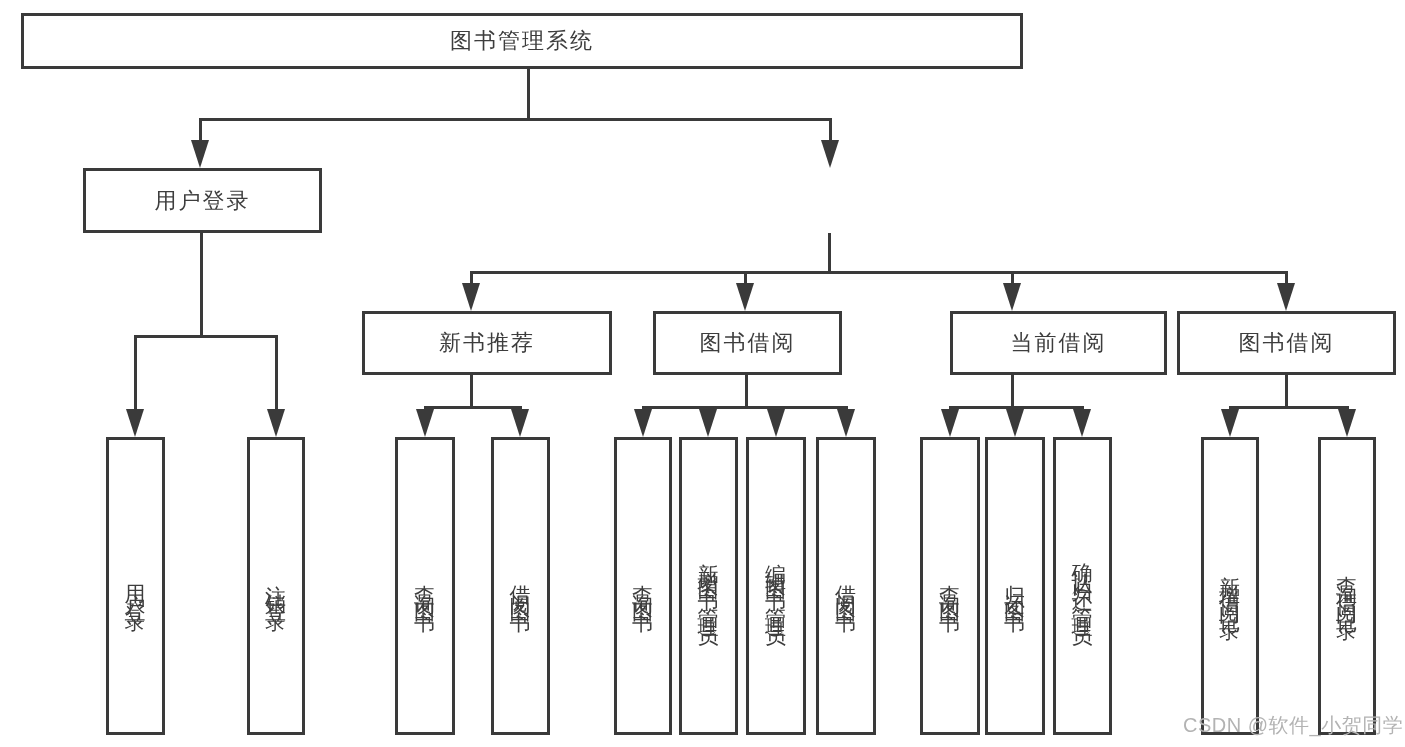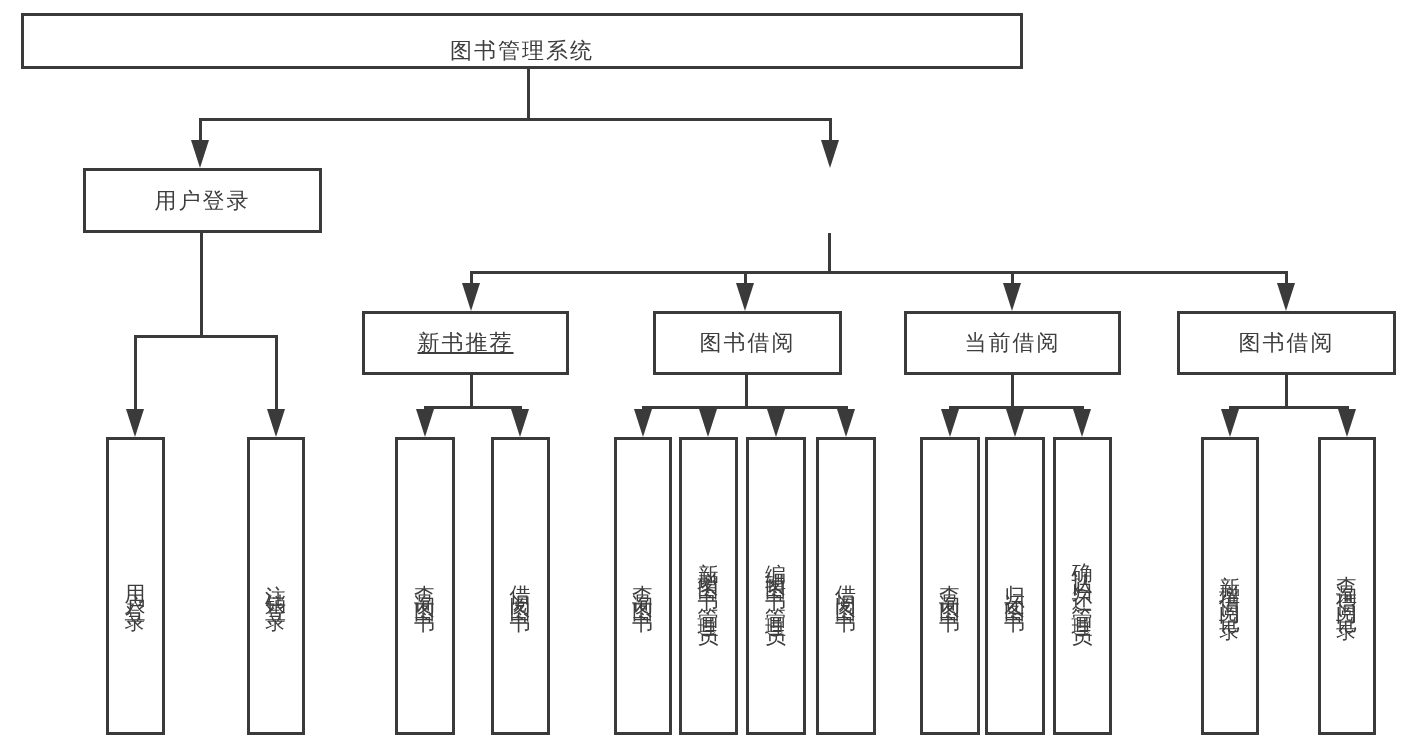--- a/index.html
+++ b/index.html
@@ -44,38 +44,38 @@
   .watermark{
     position:absolute;left:1183px;top:712px;z-index:5;
     font-size:20px;color:var(--wm);letter-spacing:0.5px;white-space:nowrap;
   }
 </style>
 </head>
 <body>
 
 <div id="canvas">
 
-  <div class="hbox" style="left:21px;top:13px;width:1002px;height:56px;align-items:flex-end;">
+  <div class="hbox" style="left:21px;top:13px;width:1002px;height:56px;">
     <span>图书管理系统</span>
   </div>
 
   <div class="hbox" style="left:83px;top:168px;width:239px;height:65px;">
     <span>用户登录</span>
   </div>
 
 
-  <div class="hbox" style="left:362px;top:311px;width:207px;height:64px;text-decoration:underline;">
+  <div class="hbox" style="left:362px;top:311px;width:250px;height:64px;">
     <span>新书推荐</span>
   </div>
 
   <div class="hbox" style="left:637px;top:311px;width:189px;height:64px;margin-left:16px;">
     <span>图书借阅</span>
   </div>
 
-  <div class="hbox" style="left:904px;top:311px;width:217px;height:64px;">
+  <div class="hbox" style="left:950px;top:311px;width:217px;height:64px;">
     <span>当前借阅</span>
   </div>
 
   <div class="hbox" style="left:1177px;top:311px;width:219px;height:64px;">
     <span>图书借阅</span>
   </div>
 
   <div class="vbox" style="left:106px;width:59px;">
     <span>用户登录</span>
   </div>
@@ -168,14 +168,15 @@
   <div class="vl" style="left:1081px;top:406px;height:8px;"></div>
   <div class="arrow" style="left:1073px;top:409px;"></div>
 
   <div class="vl" style="left:1285px;top:375px;height:31px;"></div>
   <div class="hl" style="left:1229px;top:406px;width:120px;"></div>
   <div class="vl" style="left:1229px;top:406px;height:8px;"></div>
   <div class="arrow" style="left:1221px;top:409px;"></div>
   <div class="vl" style="left:1346px;top:406px;height:8px;"></div>
   <div class="arrow" style="left:1338px;top:409px;"></div>
 
+  <div class="watermark">CSDN @软件_小贺同学</div>
 
 </div>
 
 </body></html>

